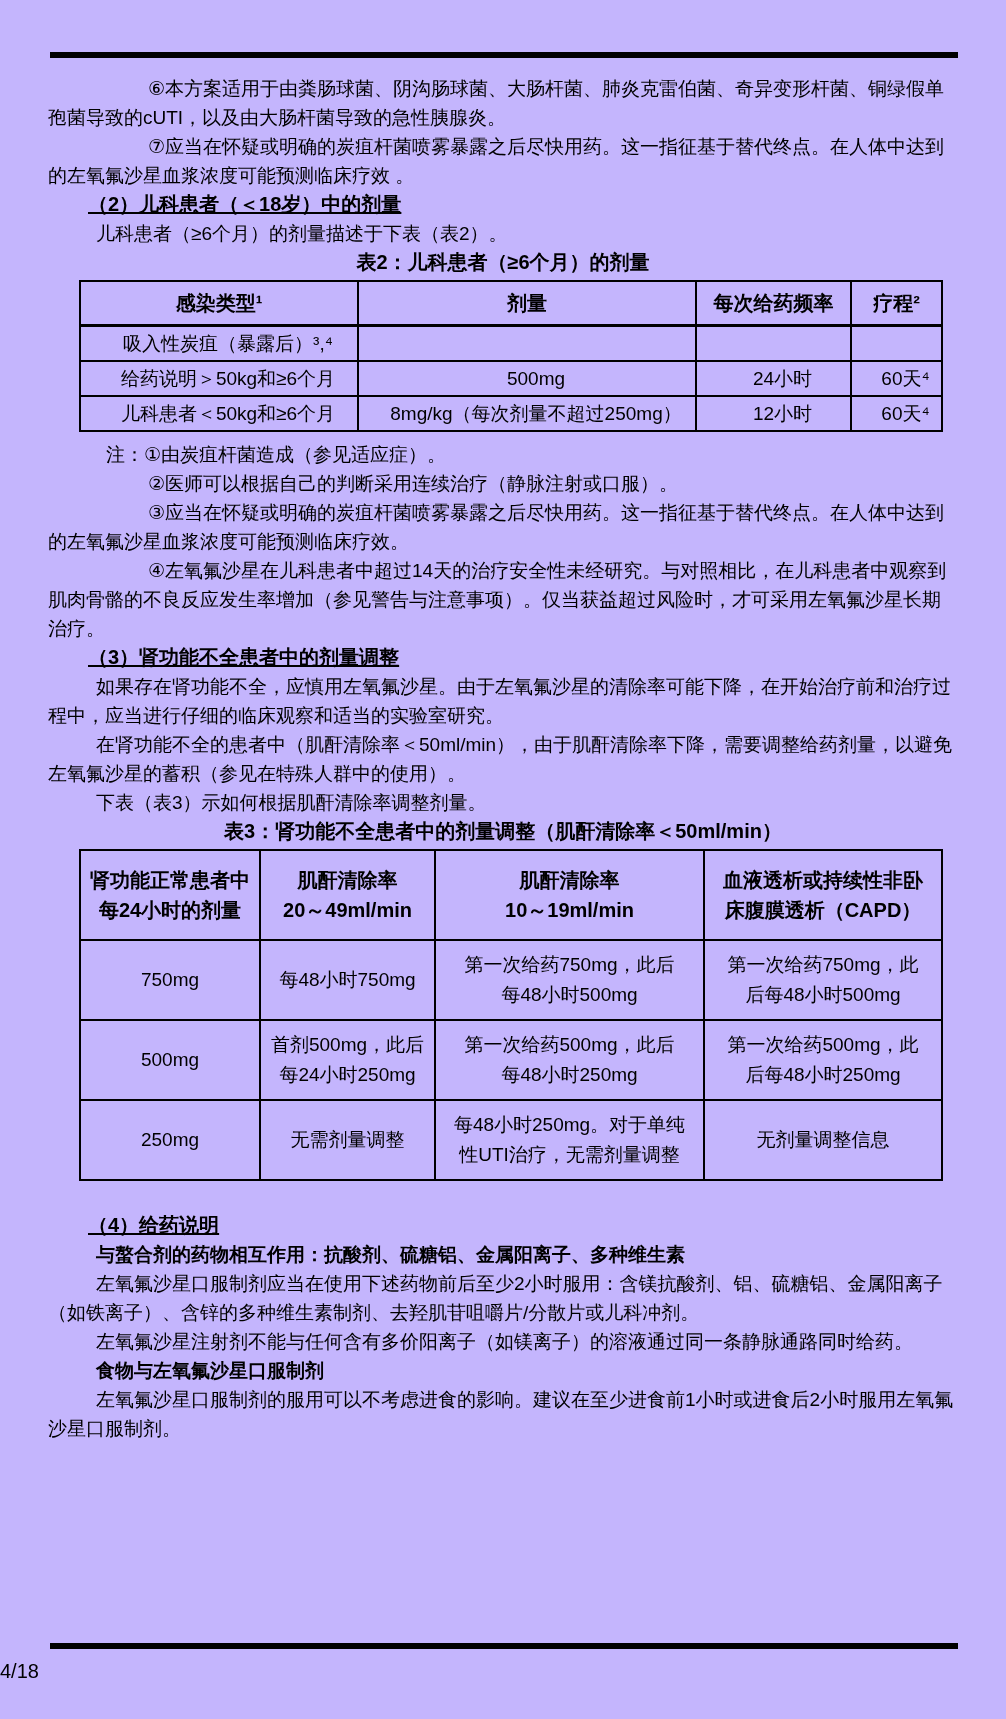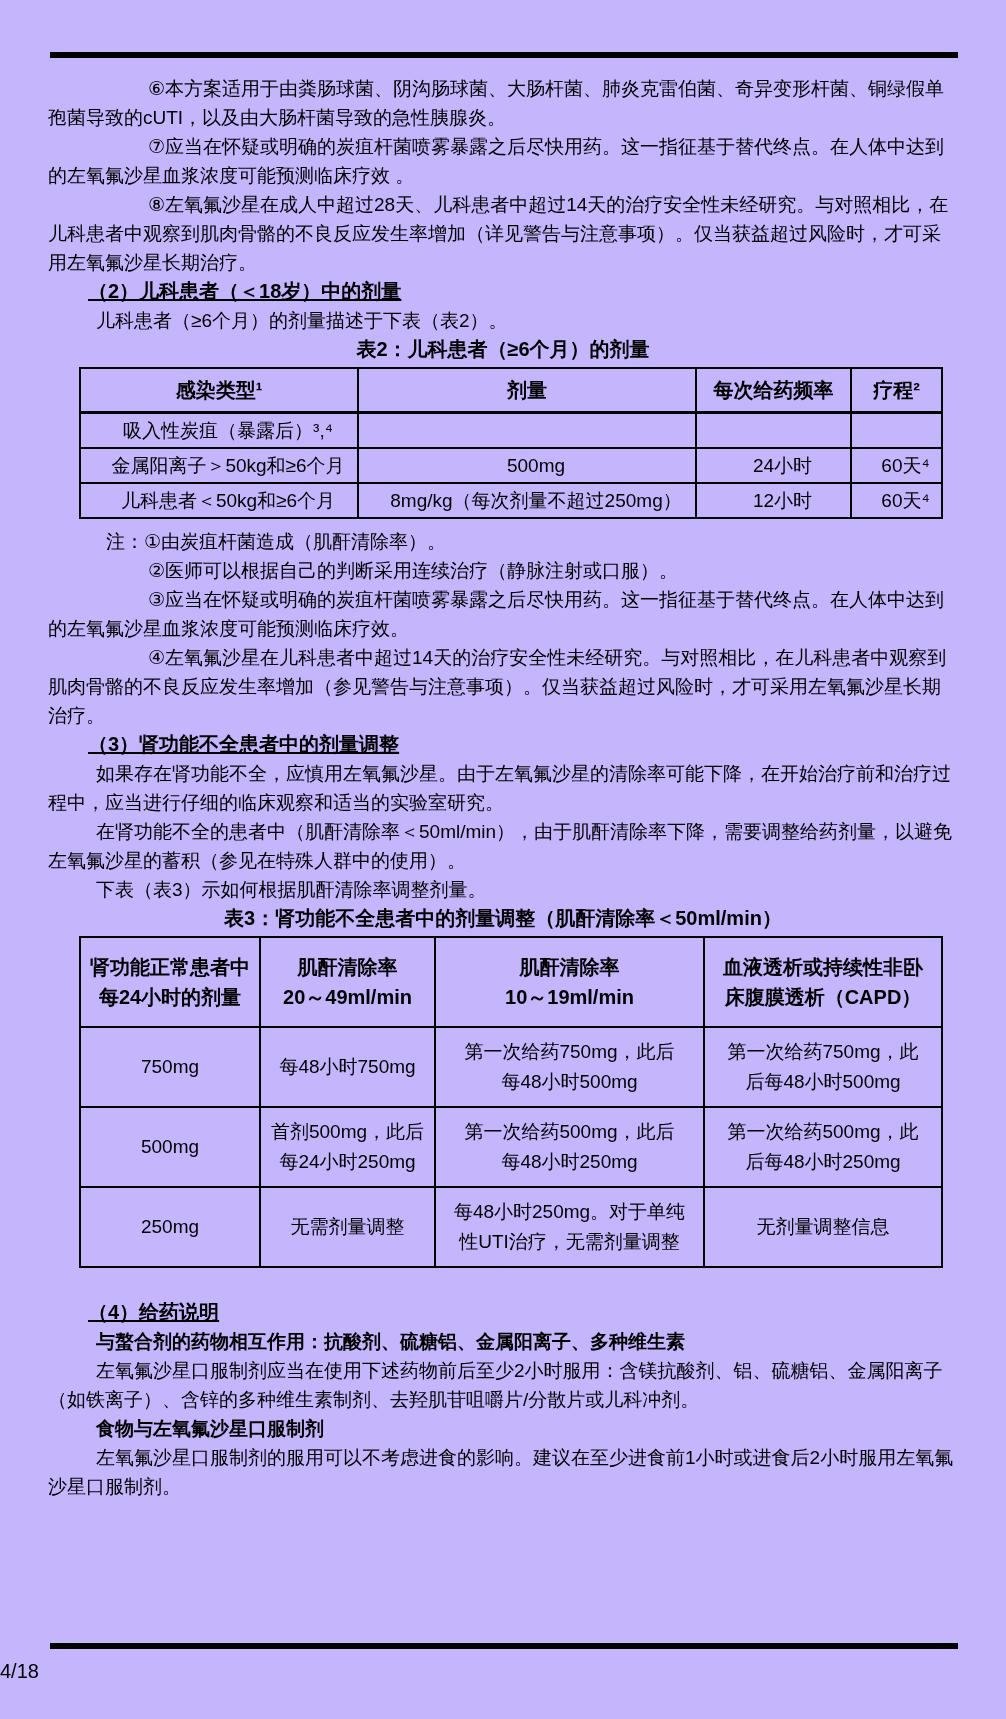--- a/index.html
+++ b/index.html
@@ -33,21 +33,20 @@
 </style>
 </head>
 <body>
 
 <div class="page">
   <div class="rule rule-top"></div>
 
   <div class="content">
     <p class="ind-circ">⑥本方案适用于由粪肠球菌、阴沟肠球菌、大肠杆菌、肺炎克雷伯菌、奇异变形杆菌、铜绿假单孢菌导致的cUTI，以及由大肠杆菌导致的急性胰腺炎。</p>
     <p class="ind-circ">⑦应当在怀疑或明确的炭疽杆菌喷雾暴露之后尽快用药。这一指征基于替代终点。在人体中达到的左氧氟沙星血浆浓度可能预测临床疗效 。</p>
-    <p class="ind-circ">⑧左氧氟沙星在成人中超过28天、儿科患者中超过14天的治疗安全性未经研究。与对照相比，在儿科患者中观察到肌肉骨骼的不良反应发生率增加（详见警告与注意事项）。仅当获益超过风险时，才可采用左氧氟沙星长期治疗。</p>
 
     <p class="h-sec">（2）儿科患者（＜18岁）中的剂量</p>
     <p class="ind-body">儿科患者（≥6个月）的剂量描述于下表（表2）。</p>
 
     <p class="tbl-title">表2：儿科患者（≥6个月）的剂量</p>
     <table class="t2">
       <colgroup>
         <col style="width:278px">
           <col style="width:338px">
           <col style="width:155px">
@@ -62,35 +61,35 @@
         </tr>
       </thead>
       <tbody>
         <tr>
           <td>吸入性炭疽（暴露后）³,⁴</td>
           <td></td>
           <td></td>
           <td></td>
         </tr>
         <tr>
-          <td>金属阳离子＞50kg和≥6个月</td>
+          <td>给药说明＞50kg和≥6个月</td>
           <td>500mg</td>
           <td>24小时</td>
           <td>60天⁴</td>
         </tr>
         <tr>
           <td>儿科患者＜50kg和≥6个月</td>
           <td>8mg/kg（每次剂量不超过250mg）</td>
           <td>12小时</td>
           <td>60天⁴</td>
         </tr>
       </tbody>
     </table>
 
-    <p class="ind-note-first">注：①由炭疽杆菌造成（肌酐清除率）。</p>
+    <p class="ind-note-first">注：①由炭疽杆菌造成（参见适应症）。</p>
     <p class="ind-circ">②医师可以根据自己的判断采用连续治疗（静脉注射或口服）。</p>
     <p class="ind-circ">③应当在怀疑或明确的炭疽杆菌喷雾暴露之后尽快用药。这一指征基于替代终点。在人体中达到的左氧氟沙星血浆浓度可能预测临床疗效。</p>
     <p class="ind-circ">④左氧氟沙星在儿科患者中超过14天的治疗安全性未经研究。与对照相比，在儿科患者中观察到肌肉骨骼的不良反应发生率增加（参见警告与注意事项）。仅当获益超过风险时，才可采用左氧氟沙星长期治疗。</p>
 
     <p class="h-sec">（3）肾功能不全患者中的剂量调整</p>
     <p class="ind-body">如果存在肾功能不全，应慎用左氧氟沙星。由于左氧氟沙星的清除率可能下降，在开始治疗前和治疗过程中，应当进行仔细的临床观察和适当的实验室研究。</p>
     <p class="ind-body">在肾功能不全的患者中（肌酐清除率＜50ml/min），由于肌酐清除率下降，需要调整给药剂量，以避免左氧氟沙星的蓄积（参见在特殊人群中的使用）。</p>
     <p class="ind-body">下表（表3）示如何根据肌酐清除率调整剂量。</p>
 
     <p class="tbl-title">表3：肾功能不全患者中的剂量调整（肌酐清除率＜50ml/min）</p>
@@ -137,19 +136,20 @@
           <td>每48小时250mg。对于单纯
 性UTI治疗，无需剂量调整</td>
           <td>无剂量调整信息</td>
         </tr>
       </tbody>
     </table>
 
     <p class="h-sec">（4）给药说明</p>
     <p class="h-sub">与螯合剂的药物相互作用：抗酸剂、硫糖铝、金属阳离子、多种维生素</p>
     <p class="ind-body">左氧氟沙星口服制剂应当在使用下述药物前后至少2小时服用：含镁抗酸剂、铝、硫糖铝、金属阳离子（如铁离子）、含锌的多种维生素制剂、去羟肌苷咀嚼片/分散片或儿科冲剂。</p>
+    <p class="ind-body">左氧氟沙星注射剂不能与任何含有多价阳离子（如镁离子）的溶液通过同一条静脉通路同时给药。</p>
     <p class="h-sub">食物与左氧氟沙星口服制剂</p>
     <p class="ind-body">左氧氟沙星口服制剂的服用可以不考虑进食的影响。建议在至少进食前1小时或进食后2小时服用左氧氟沙星口服制剂。</p>
   </div>
 
   <div class="rule rule-bottom"></div>
   <div class="footer">4/18</div>
 </div>
 
 </body></html>

